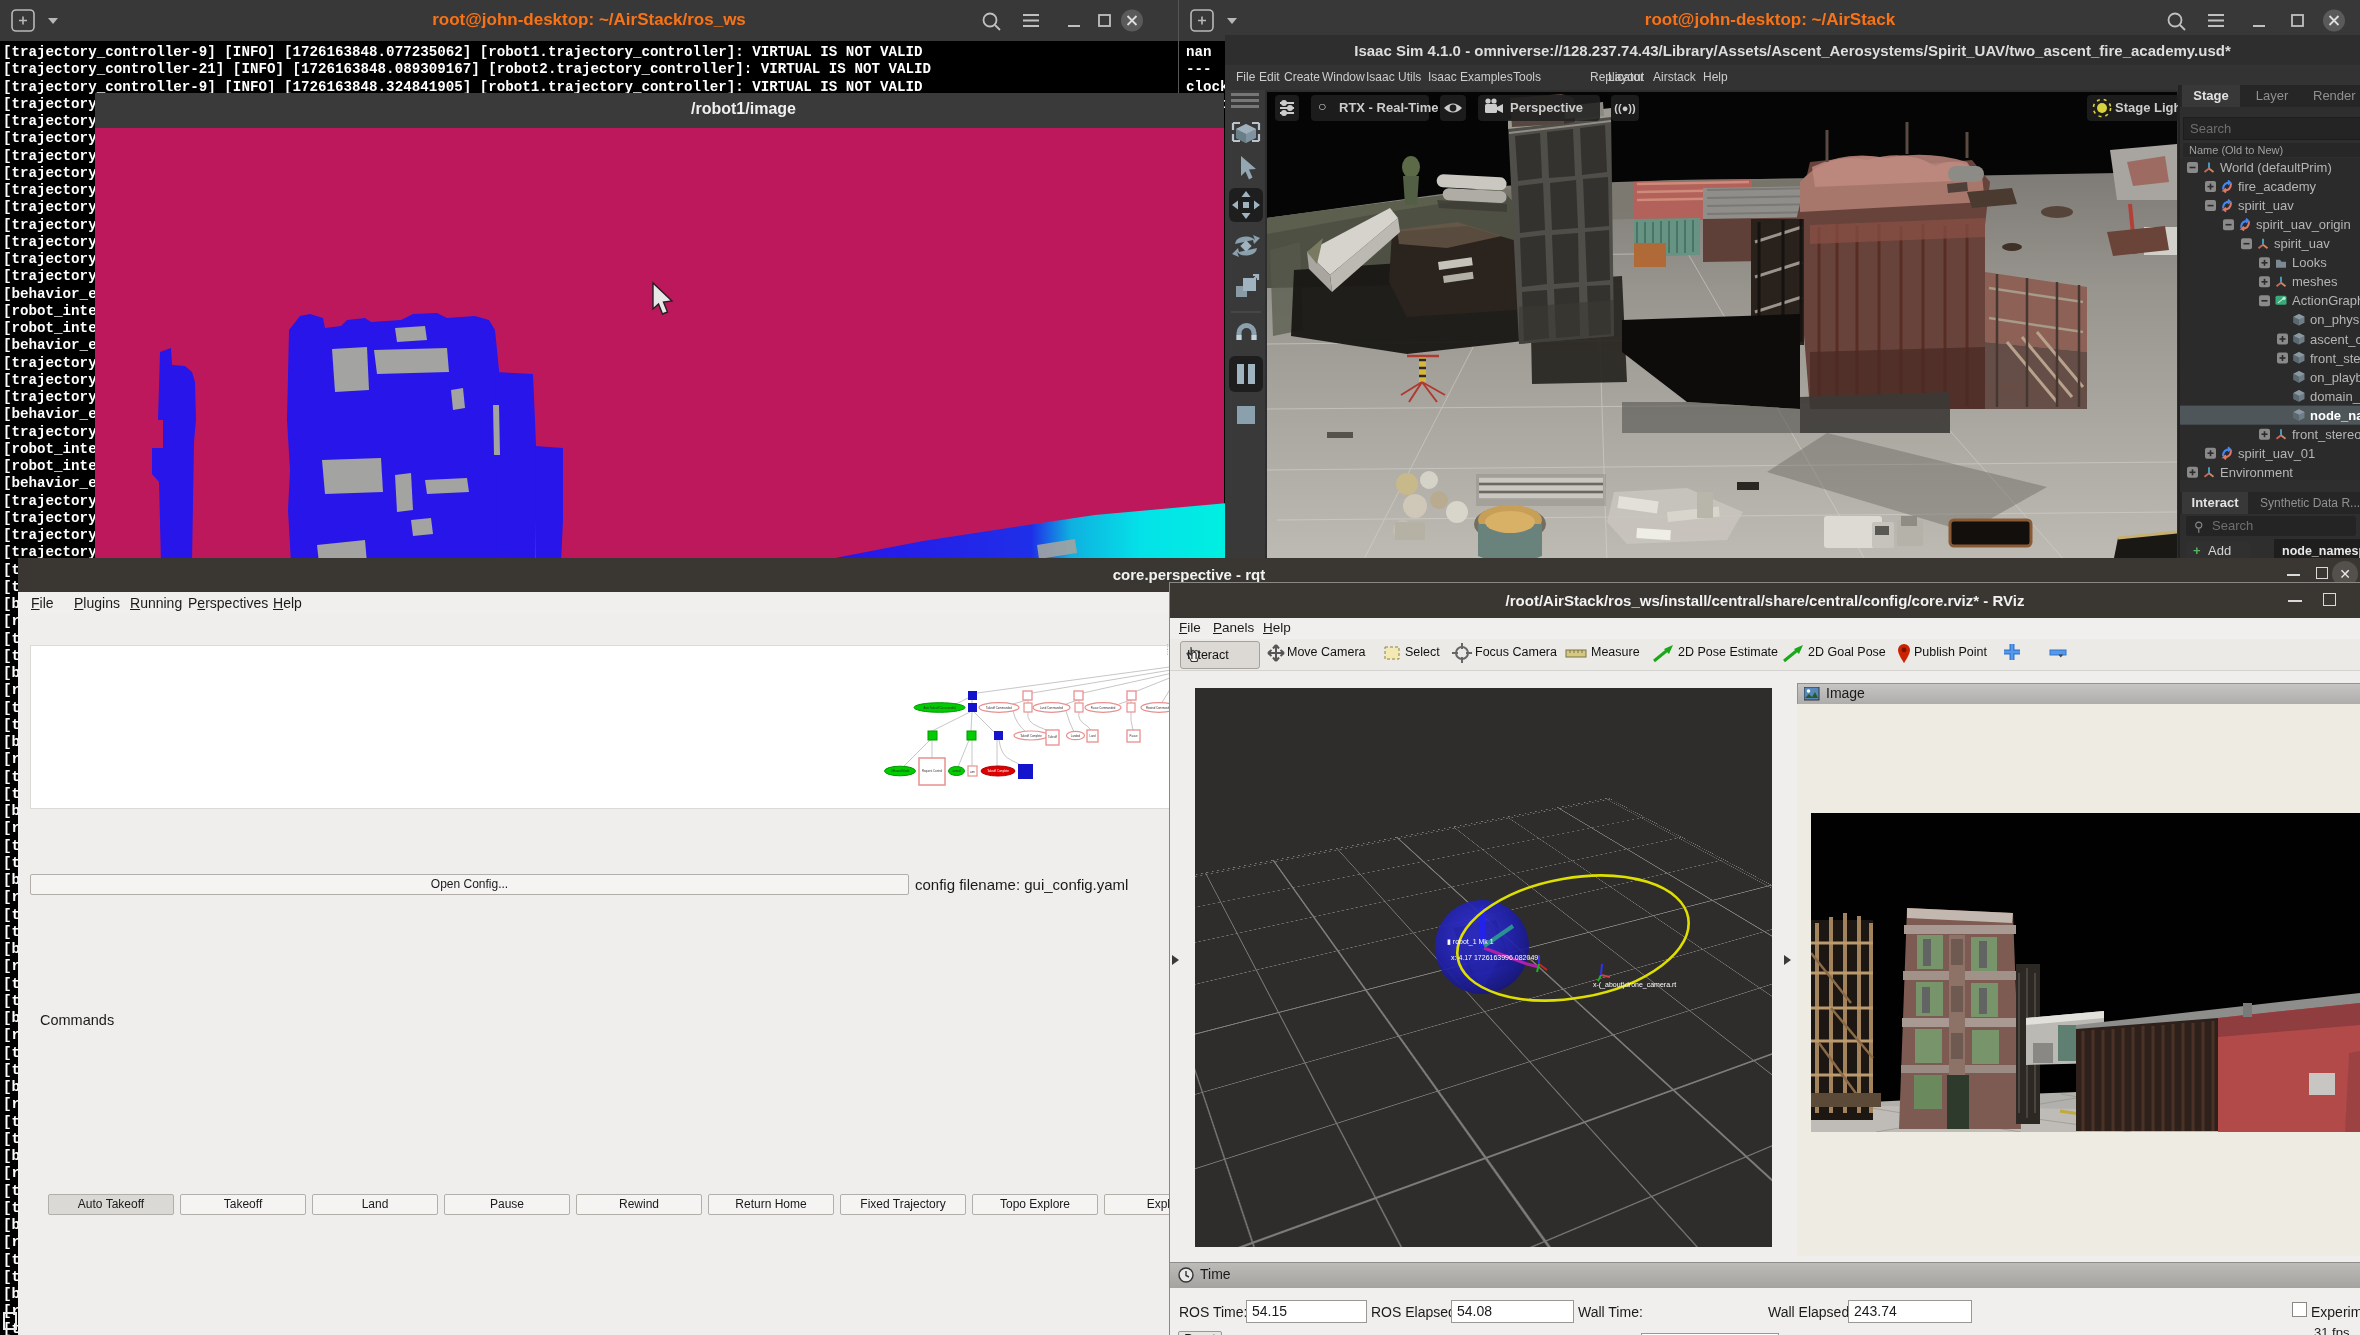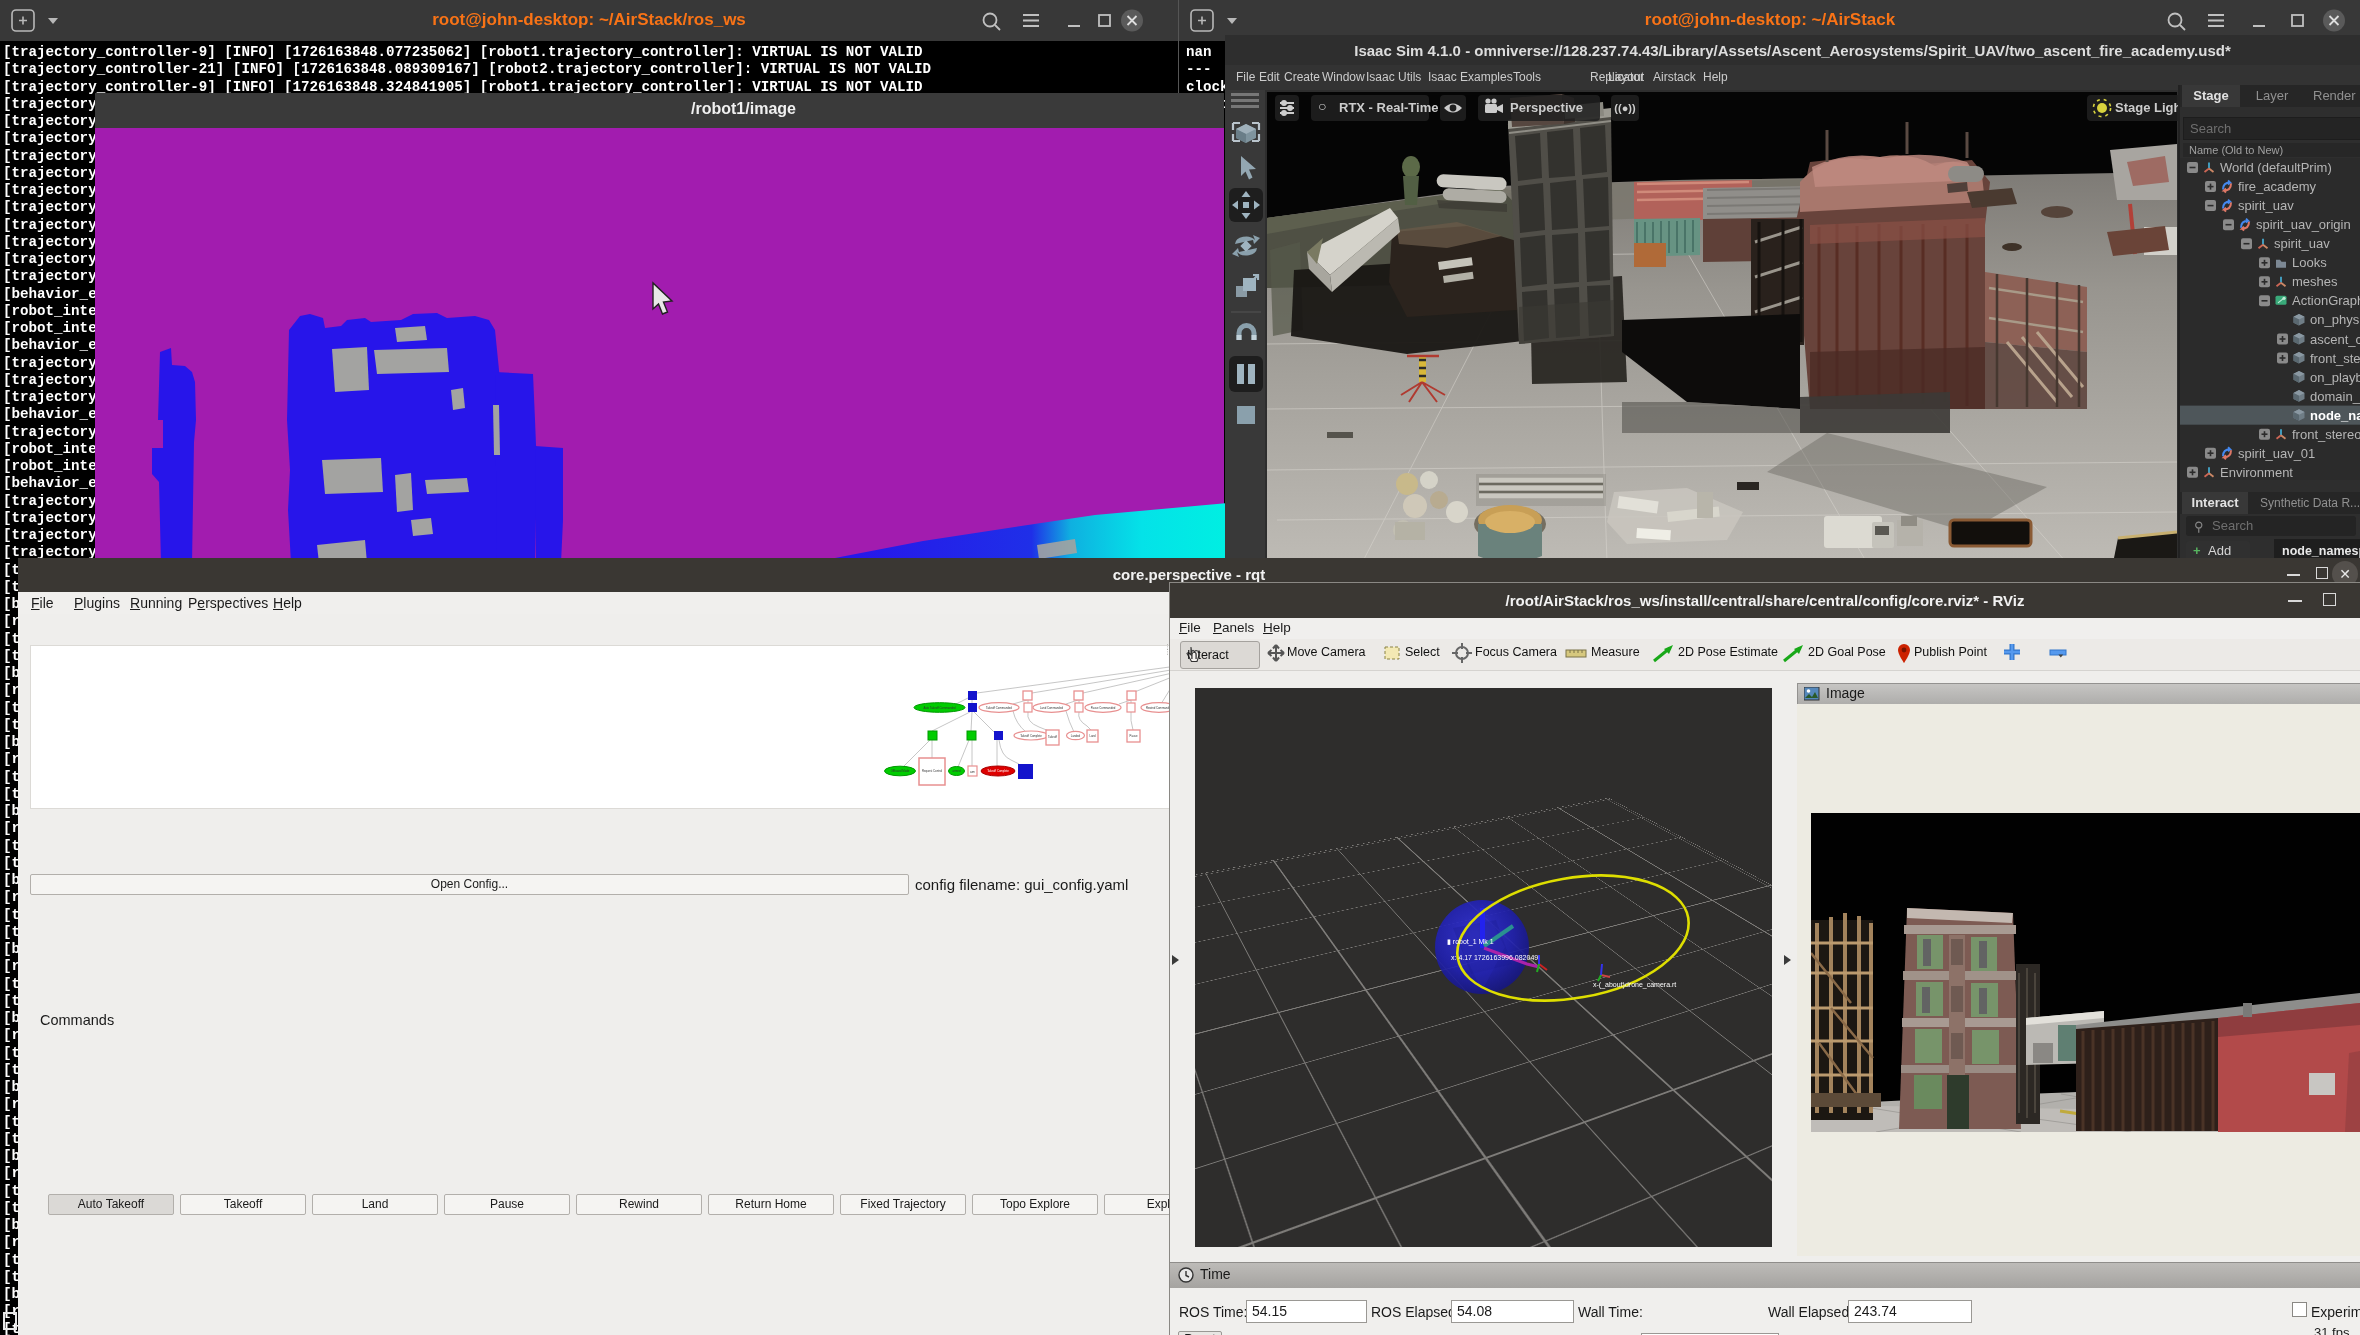--- a/index.html
+++ b/index.html
@@ -130,21 +130,21 @@
     <rect x="129" y="8" width="11" height="11" fill="none" stroke="#c0c0c0" stroke-width="1.8"></rect>
     <circle cx="171" cy="13.5" r="11" fill="#5a5a5a"></circle>
     <path d="M166.5 9 l9 9 M175.5 9 l-9 9" stroke="#dddddd" stroke-width="1.8"></path>
   </svg>
   <div class="abs mono" style="left:7px;top:44px;font-size:14.2px;line-height:17.25px;color:#fff;font-weight:bold;white-space:pre;">nan
 ---
 clock:
   sec: 54</div>
 </div>
 
-<div class="abs" id="imgwin" style="left:95px;top:93px;width:1129px;height:470px;background:#a21caf;">
+<div class="abs" id="imgwin" style="left:95px;top:93px;width:1129px;height:470px;background:#be185d;">
   <div class="abs" style="left:0;top:0;width:1129px;height:35px;background:#3a3a3a;"></div>
   <div class="abs" style="left:84px;top:7px;width:1129px;text-align:center;font-weight:bold;font-size:16px;color:#f0f0f0;">/robot1/image</div>
   <svg class="abs" style="left:0;top:35px;" width="1133" height="435" viewBox="0 0 1133 435">
     <g fill="#2715ea">
 
       <path d="M65 224 L76 220 L77 237 L90 238 L97 244 L100 254 L101 292 L99 314 L97 435 L66 435 L64 354 L57 346 L57 320 L68 320 L68 292 L63 292 Z"></path>
 
       <path d="M194 202 L205 188 L215 186 L228 190 L230 200 L246 198 L252 192 L270 190 L276 194 L306 192 L318 186 L342 185 L352 190 L380 188 L394 192 L400 202 L402 222 L405 252 L404 292 L406 342 L404 382 L402 435 L196 435 L193 382 L195 342 L192 292 Z"></path>
 
       <path d="M400 244 L438 246 L440 292 L442 342 L440 435 L402 435 Z"></path>

